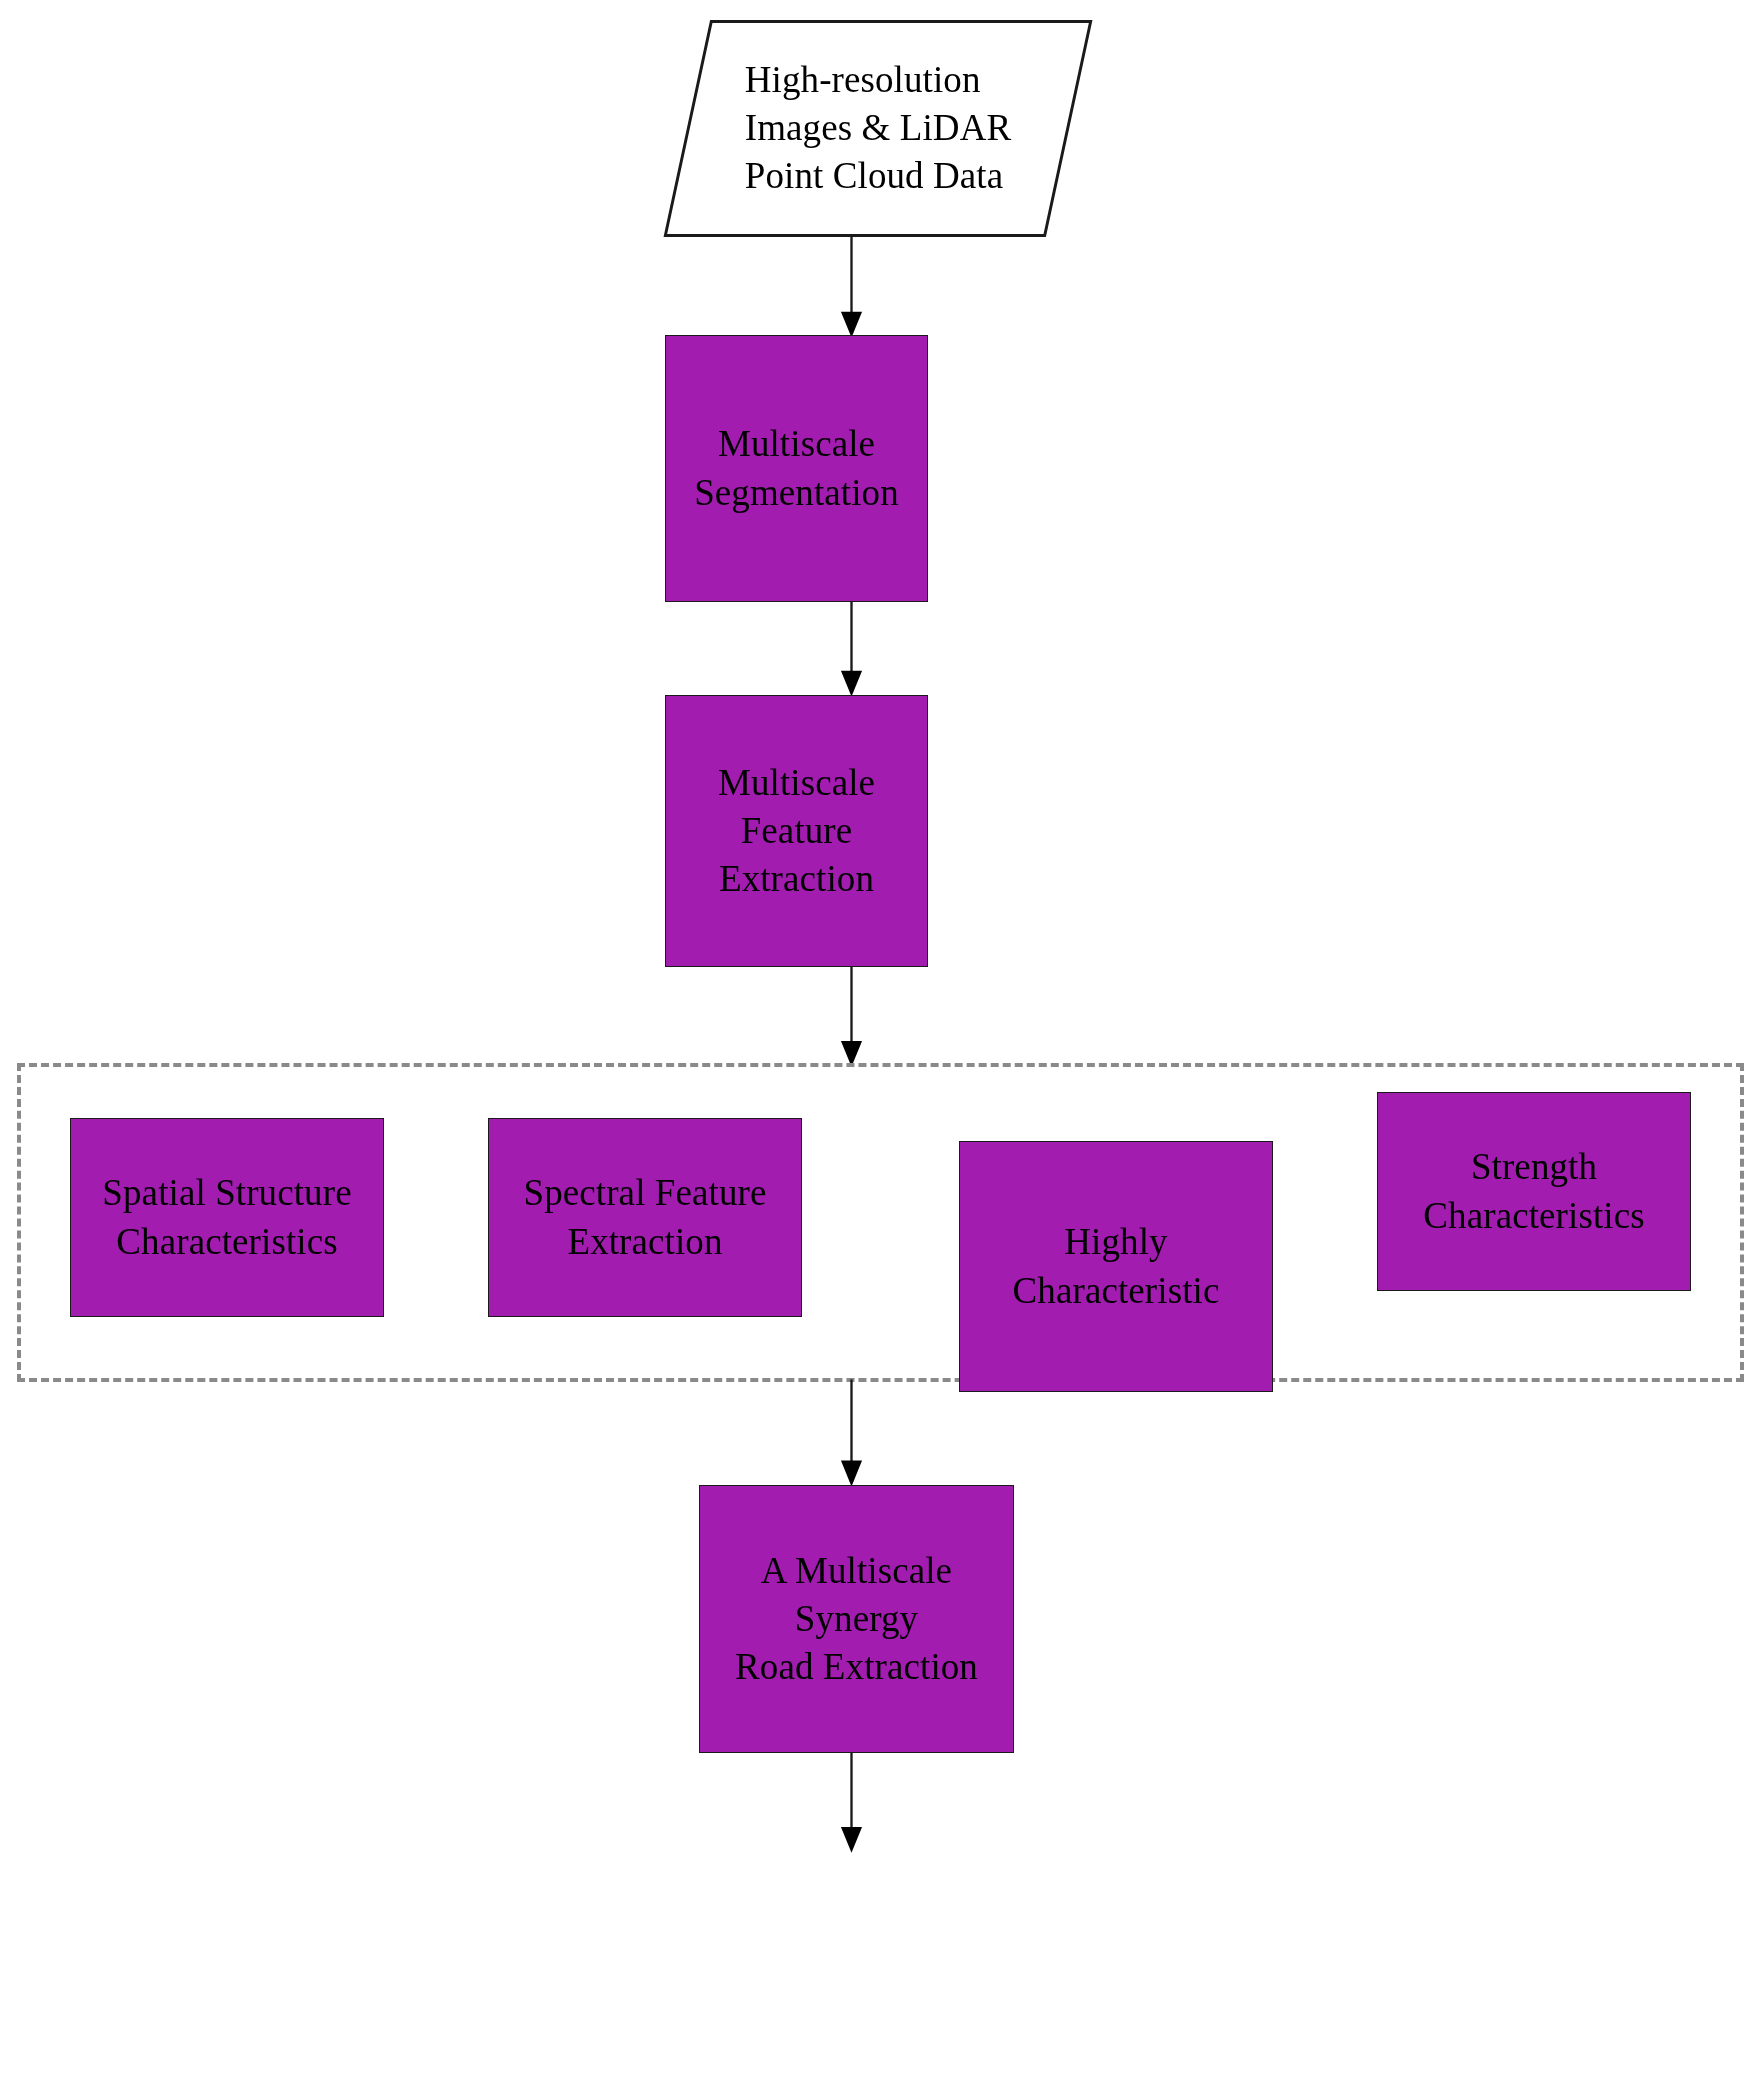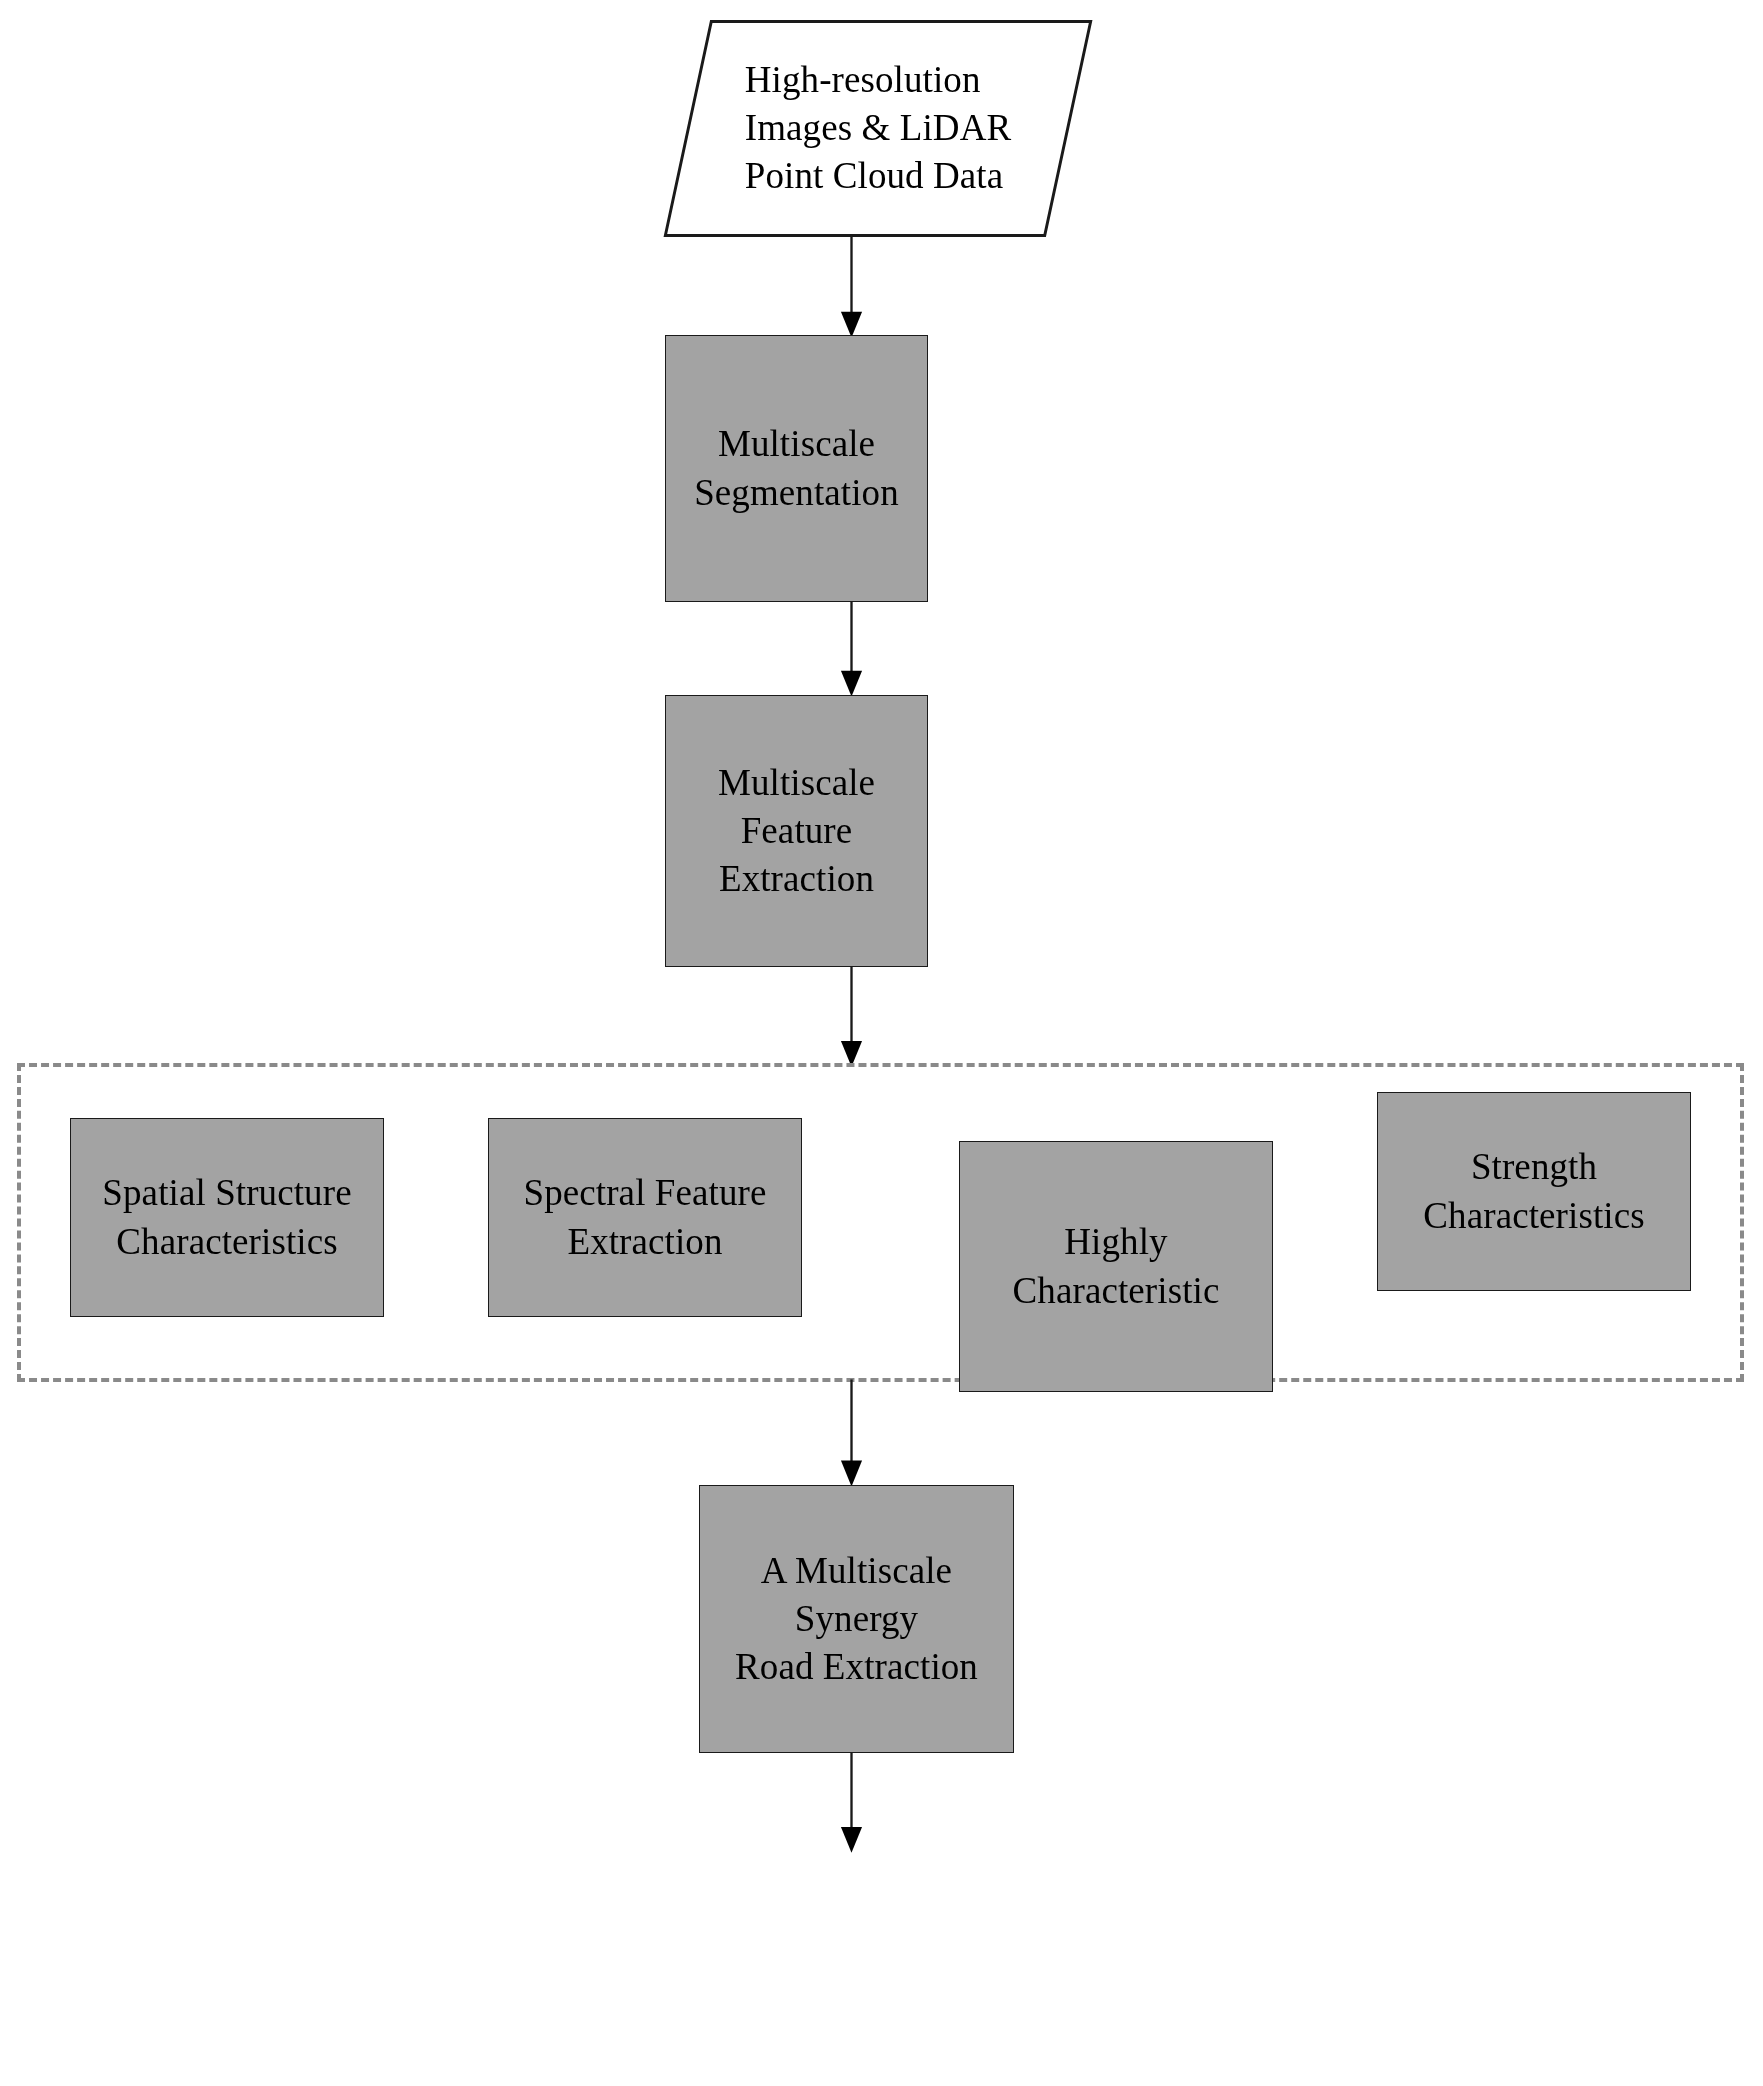--- a/index.html
+++ b/index.html
@@ -18,21 +18,21 @@
     left: 0; top: 0;
     width: 1763px; height: 2087px;
   }
   .node {
     position: absolute;
     box-sizing: border-box;
     display: flex;
     align-items: center;
     justify-content: center;
     text-align: center;
-    background: #a3a3a3;
+    background: #a21caf;
   }
   .proc {
     border: 1.8px solid #1a1a1a;
   }
   .node-label {
     display: block;
     line-height: 1.30;
     font-size: 37px;
     letter-spacing: 0.1px;
     white-space: pre-line;

